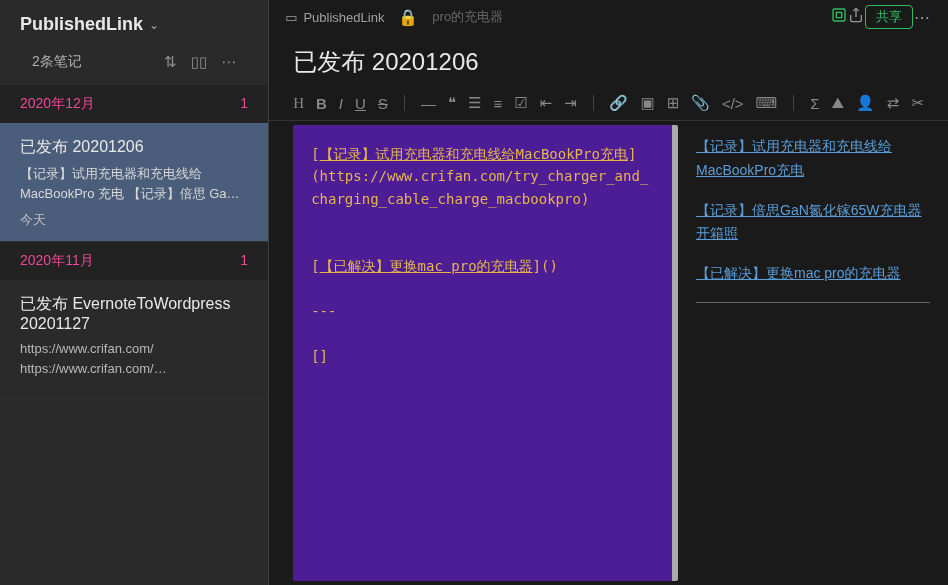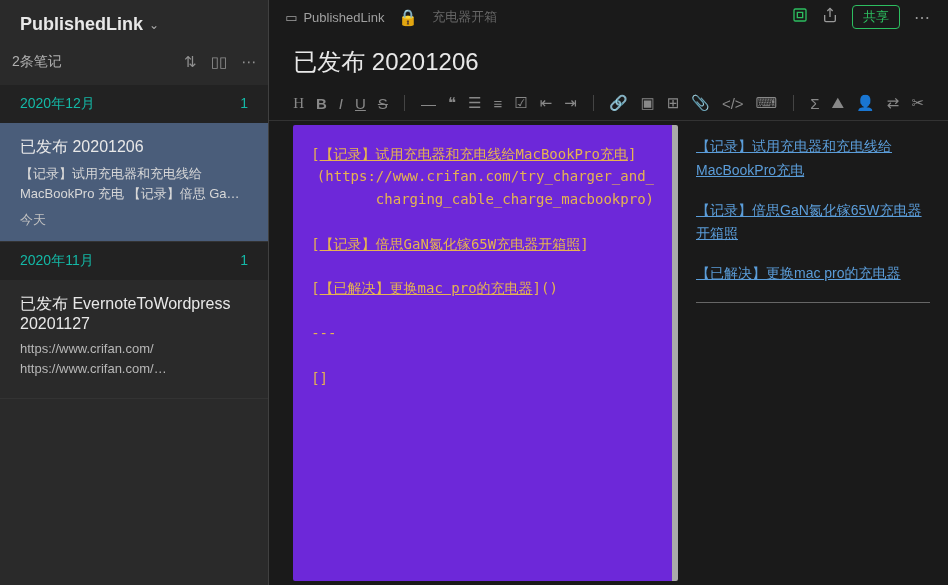--- a/index.html
+++ b/index.html
@@ -28,40 +28,40 @@
       gap: 6px;
     }
     .notebook-title {
       font-size: 18px;
       font-weight: 600;
       color: #e8e8e8;
     }
     .dropdown-icon { color: #aaa; font-size: 12px; }
     
     .sidebar-sub {
-      padding: 8px 12px 14px;
+      padding: 8px 32px 14px;
       display: flex;
       align-items: flex-end;
       justify-content: space-between;
     }
     .note-count { font-size: 14px; color: #b0b0b0; }
     .sidebar-tools {
       display: flex;
       gap: 14px;
       color: #909090;
     }
     .sidebar-tools span { cursor: pointer; font-size: 15px; }
     
     .month-header {
       padding: 10px 20px;
       background: #222;
       display: flex;
       justify-content: space-between;
       font-size: 14px;
-      color: #14b8a6;
+      color: #ec4899;
     }
     
     .note-item {
       padding: 14px 20px 12px;
       border-bottom: 1px solid #333;
       cursor: pointer;
     }
     .note-item.selected {
       background: #4a5d7a;
     }
@@ -114,21 +114,21 @@
     }
     .breadcrumb .nb-icon { font-size: 13px; }
     .tag-hint {
       font-size: 13px;
       color: #666;
     }
     .top-spacer { flex: 1; }
     .top-actions {
       display: flex;
       align-items: center;
-      gap: 14px;
+      gap: 1px;
     }
     .top-icon { color: #2dbe60; font-size: 16px; cursor: pointer; }
     .top-icon.gray { color: #999; }
     .share-btn {
       border: 1px solid #2dbe60;
       color: #2dbe60;
       padding: 2px 10px;
       border-radius: 4px;
       font-size: 13px;
       cursor: pointer;
@@ -165,39 +165,39 @@
     .editor-row {
       flex: 1;
       display: flex;
       overflow: hidden;
       padding: 4px;
       gap: 4px;
     }
     
     .codeblock {
       flex: 1;
-      background: #6d28d9;
+      background: #4c1d95;
       padding: 18px 18px;
       font-family: "SF Mono", Monaco, Consolas, monospace;
       font-size: 14px;
       line-height: 1.6;
       color: #e6b450;
       overflow-y: hidden;
       position: relative;
       border-right: 6px solid #aaa;
       border-radius: 2px;
       margin-left: 20px;
     }
     .codeblock .line { white-space: pre-wrap; word-break: break-all; }
     .codeblock .bracket { color: #e6b450; }
     .codeblock .link-text {
       color: #e6b450;
       text-decoration: underline;
     }
-    .codeblock .url { color: #e6b450; text-align: right; }
+    .codeblock .url { color: #e6b450; }
     
     .outline {
       width: 262px;
       background: #1a1a1a;
       padding: 10px 14px;
       overflow-y: auto;
     }
     .outline-item {
       color: #5b9dd9;
       text-decoration: underline;
@@ -252,21 +252,21 @@
   </div>
 </div>
 
 <div class="main">
   <div class="top-bar">
     <div class="breadcrumb">
       <span class="nb-icon">▭</span>
       <span>PublishedLink</span>
     </div>
     <span style="color:#888;">🔒</span>
-    <span class="tag-hint">充电器开箱</span>
+    <span class="tag-hint">pro的充电器</span>
     <div class="top-spacer"></div>
     <div class="top-actions">
       <span class="top-icon">
         <svg class="icon" viewBox="0 0 24 24" fill="none" stroke="currentColor" stroke-width="2">
             <rect x="3" y="3" width="18" height="18" rx="2"></rect>
             <path d="M8 8h8v8H8z"></path>
           </svg>
       </span>
       <span class="top-icon gray">
         <svg class="icon" viewBox="0 0 24 24" fill="none" stroke="currentColor" stroke-width="2">
@@ -319,21 +319,20 @@
       <span>⇄</span>
       <span>✂</span>
     </div>
   </div>
 
   <div class="editor-row">
     <div class="codeblock">
       <div class="line"><span class="bracket">[</span><span class="link-text">【记录】试用充电器和充电线给MacBookPro充电</span><span class="bracket">]</span></div>
       <div class="line url">(https://www.crifan.com/try_charger_and_charging_cable_charge_macbookpro)</div>
       <div class="line">&nbsp;</div>
-      <div class="line"><span class="bracket">[</span><span class="link-text">【记录】倍思GaN氮化镓65W充电器开箱照</span><span class="bracket">]</span></div>
       <div class="line">&nbsp;</div>
       <div class="line"><span class="bracket">[</span><span class="link-text">【已解决】更换mac pro的充电器</span><span class="bracket">]</span><span class="url">()</span></div>
       <div class="line">&nbsp;</div>
       <div class="line">---</div>
       <div class="line">&nbsp;</div>
       <div class="line"><span class="bracket">[</span><span class="link-text"></span><span class="bracket">]</span></div>
     </div>
 
     <div class="outline">
       <div class="outline-item">【记录】试用充电器和充电线给MacBookPro充电</div>

